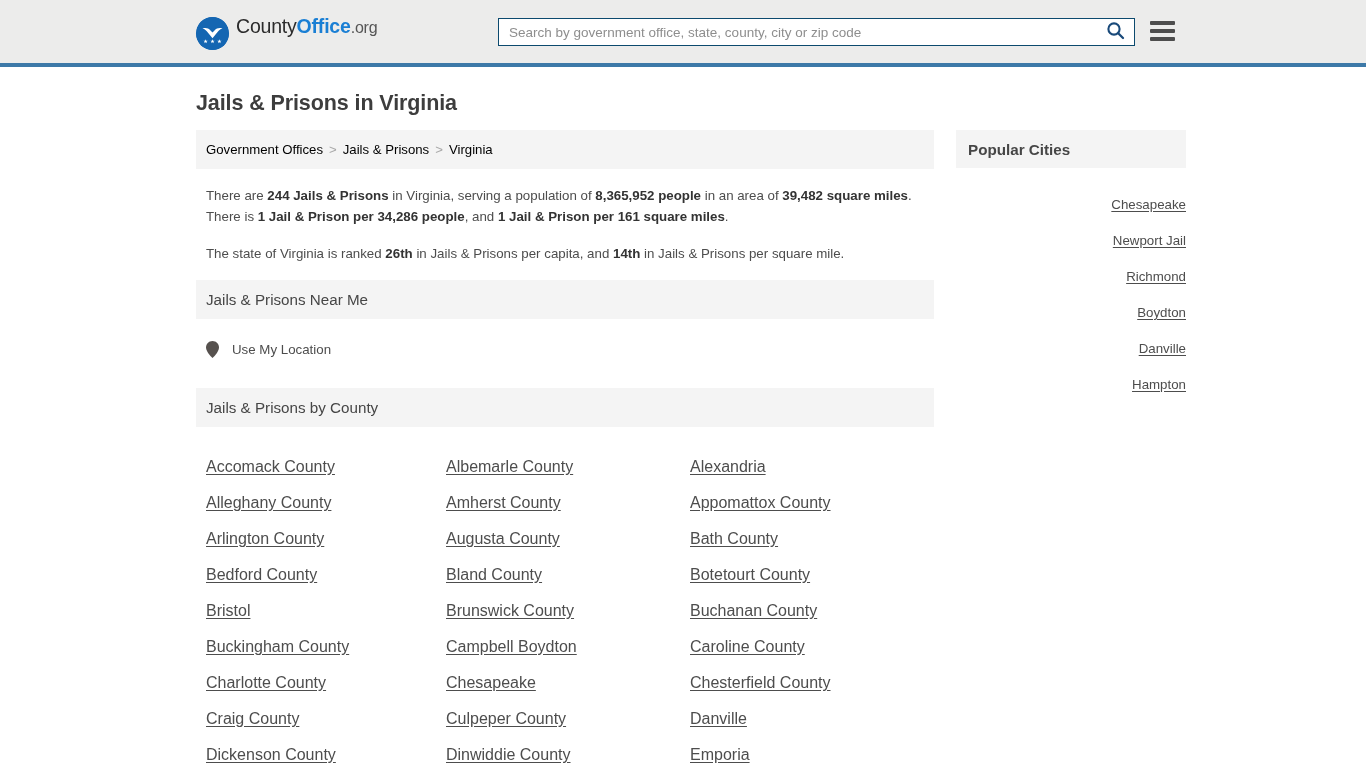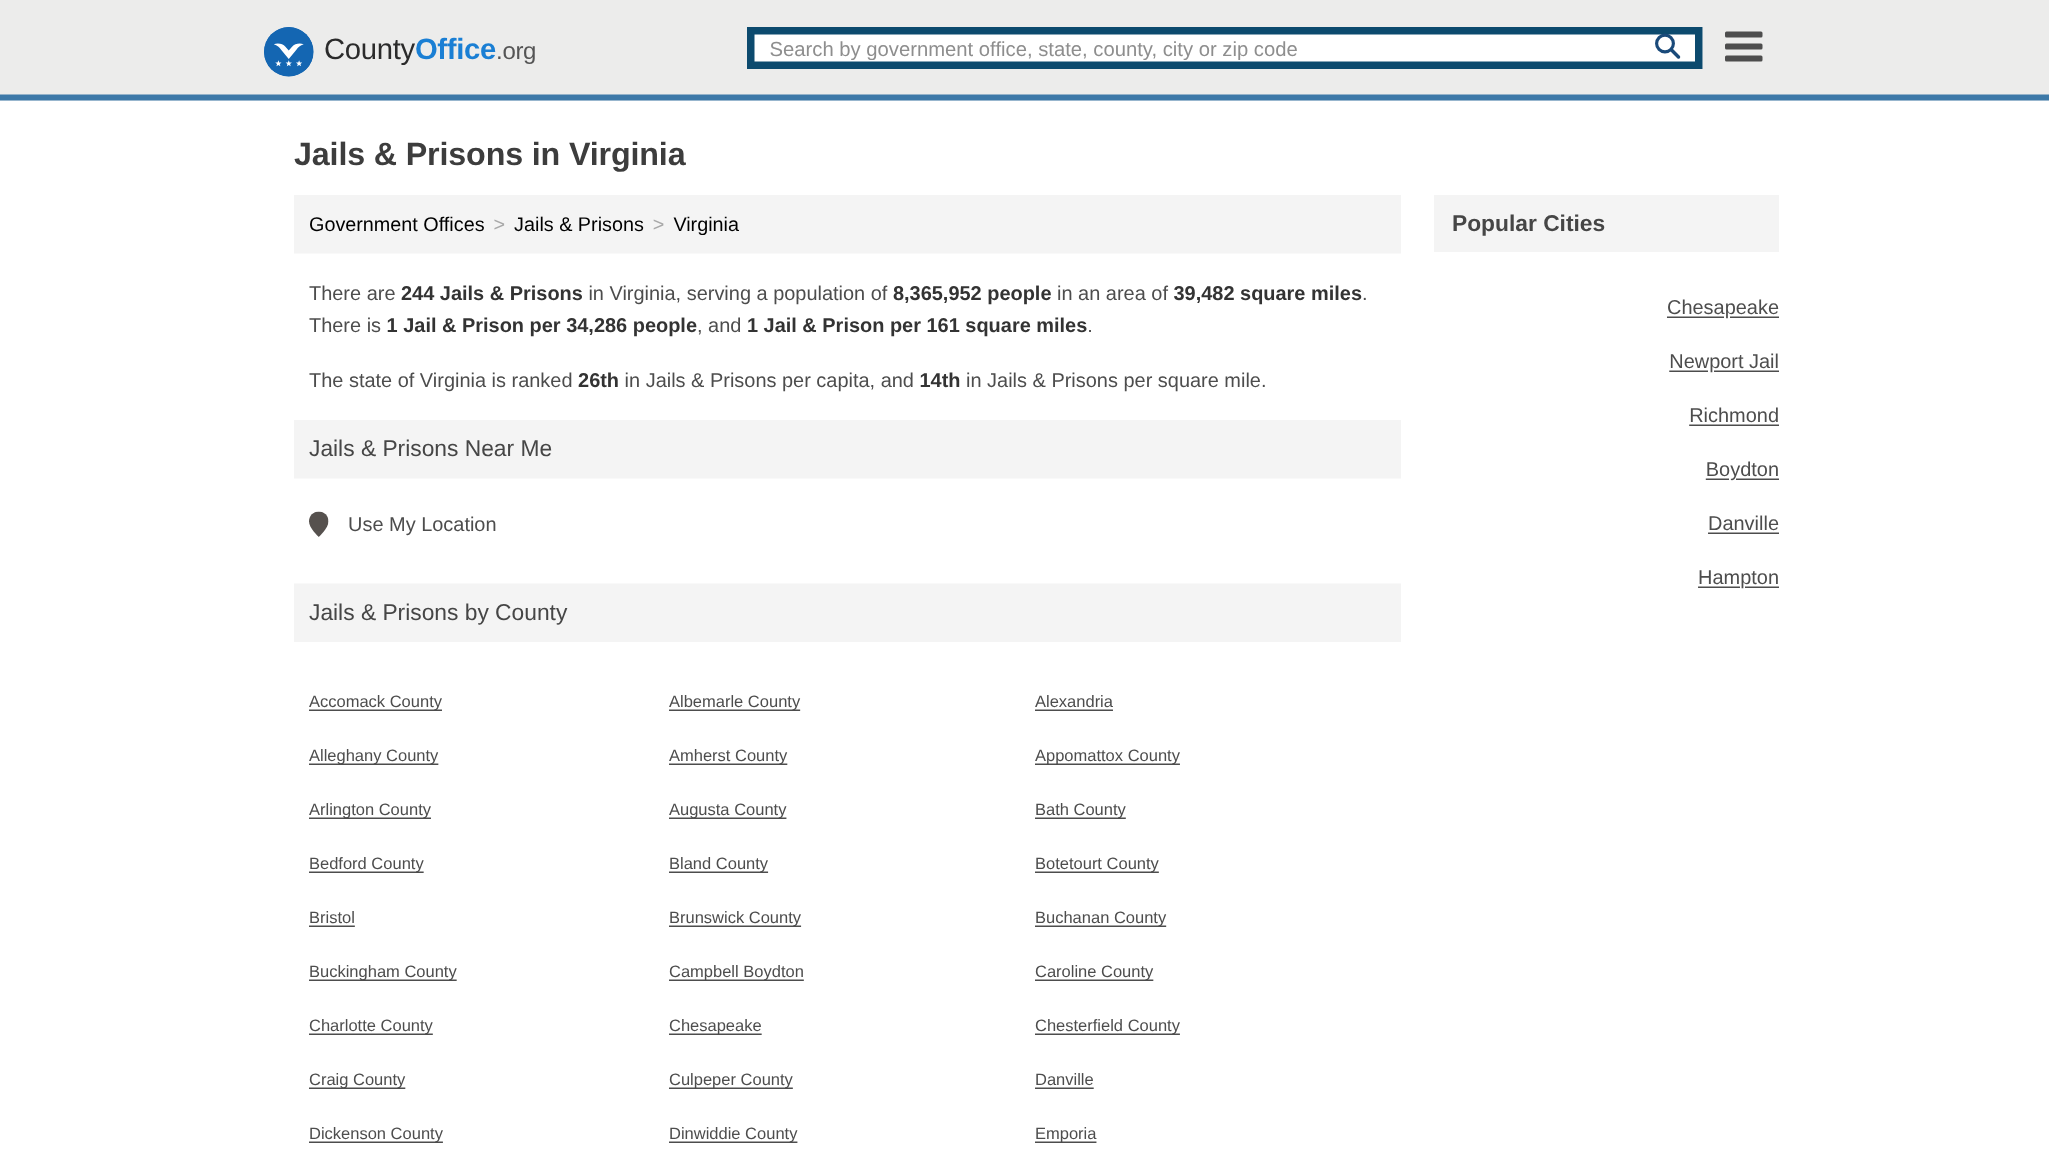--- a/index.html
+++ b/index.html
@@ -18,24 +18,23 @@
   
   .site-header {
     position: relative;
     width: 1366px;
     height: 67px;
     background: #ececeb;
     border-bottom: 4px solid #3d79a8;
   }
   .logo-wrap {
     position: absolute;
-    left: 176px;
+    left: 196px;
     top: 17px;
     display: flex;
-    align-items: center;
     height: 34px;
     text-decoration: none;
   }
   .logo-mark {
     width: 33px;
     height: 33px;
     border-radius: 50%;
     background: #1466b2;
     position: relative;
     flex: 0 0 auto;
@@ -53,21 +52,21 @@
   .logo-text .t-office { color: #1a7fd4; font-weight: 700; }
   .logo-text .t-org    { color: #555555; font-weight: 400; font-size: 16px; }
 
   .search-wrap {
     position: absolute;
     left: 498px;
     top: 18px;
     width: 637px;
     height: 28px;
     background: #ffffff;
-    border: 5px solid #0c4a6e;
+    border: 1px solid #0c4a6e;
     display: flex;
     align-items: center;
   }
   .search-input {
     flex: 1 1 auto;
     height: 26px;
     border: 0;
     outline: none;
     background: transparent;
     font-family: "Liberation Sans", sans-serif;
@@ -205,21 +204,21 @@
 
   
   .county-grid {
     padding: 22px 0 0 10px;
     display: grid;
     grid-template-columns: 240px 244px 240px;
     row-gap: 0;
   }
   .county-grid a {
     display: block;
-    font-size: 11px;
+    font-size: 16px;
     line-height: 36px;
     height: 36px;
     color: #4d4d4d;
     text-underline-offset: 2px;
     white-space: nowrap;
     overflow: hidden;
   }
 
   
   .side-bar-head {

